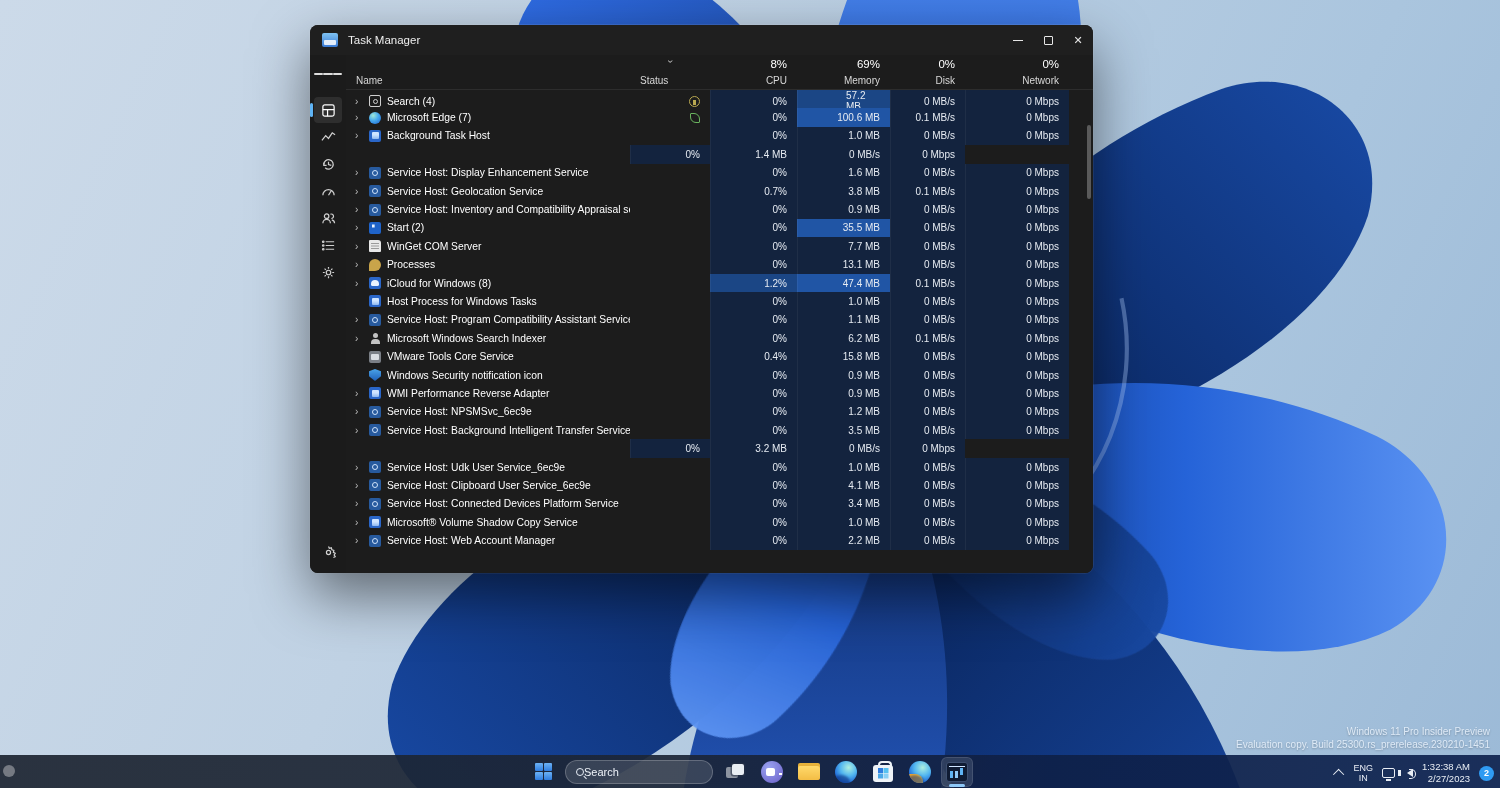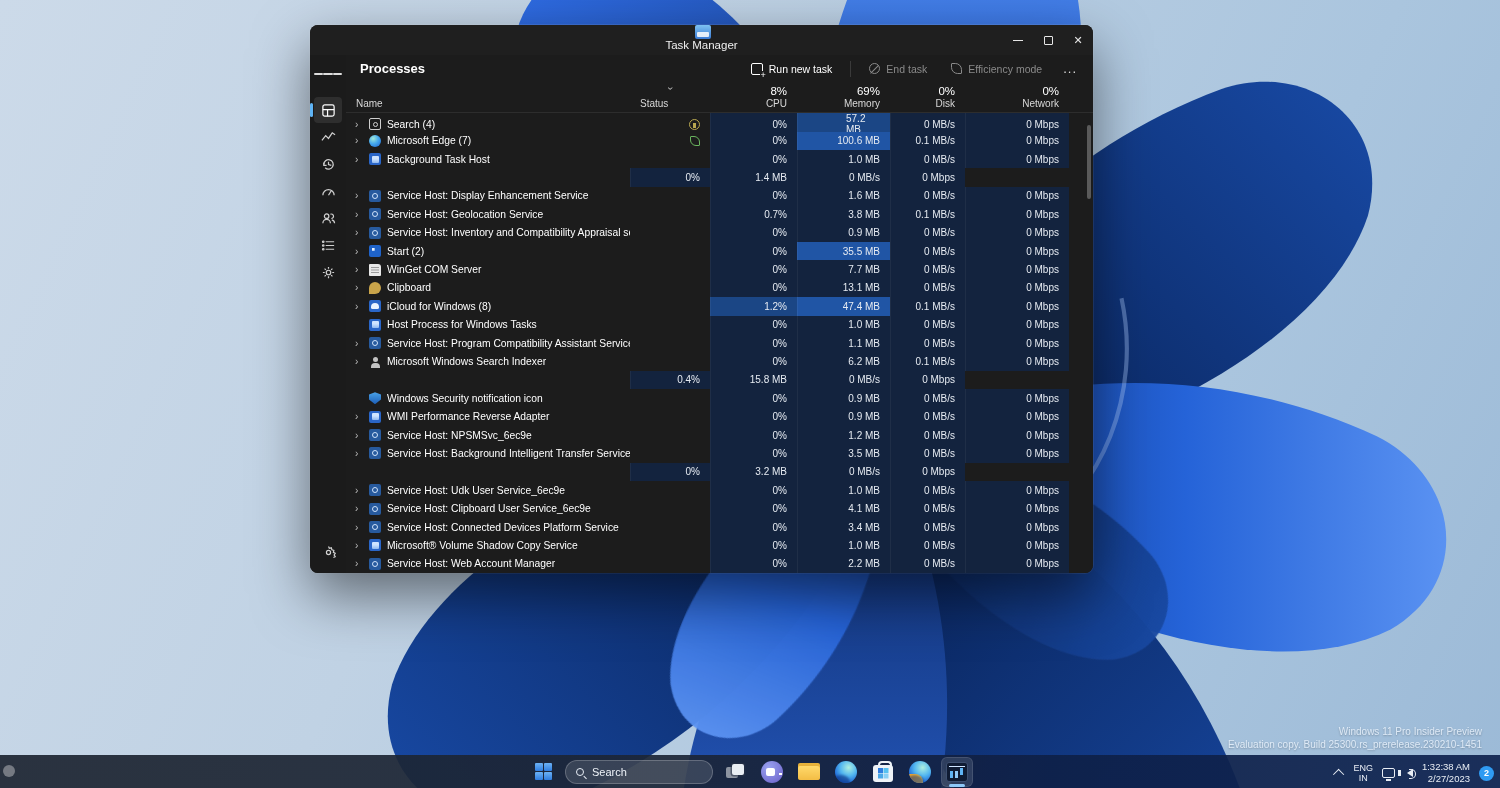--- a/index.html
+++ b/index.html
@@ -1,25 +1,25 @@
 <!DOCTYPE html>
 <html><head>
 <meta charset="utf-8">
 <style>
   * { margin:0; padding:0; box-sizing:border-box; }
   html,body { width:1500px; height:788px; overflow:hidden; font-family:"Liberation Sans", sans-serif; }
   .desktop { position:relative; width:1500px; height:788px; background:linear-gradient(115deg,#ccdae9 0%,#c0d2e4 35%,#aac5de 75%,#9cbad7 100%); overflow:hidden; }
   .wallpaper { position:absolute; inset:0; }
 
   
-  .watermark { position:absolute; right:18px; bottom:37px; text-align:right; font-size:10px; line-height:1.3; color:rgba(235,245,255,.85); text-shadow:0 1px 2px rgba(0,0,0,.25); }
+  .watermark { position:absolute; right:10px; bottom:37px; text-align:right; font-size:10px; line-height:1.3; color:rgba(235,245,255,.85); text-shadow:0 1px 2px rgba(0,0,0,.25); }
 
   
   .tm-window { position:absolute; left:310px; top:25px; width:783px; height:548px; background:#1c1c1c; border-radius:8px; overflow:hidden; box-shadow:0 22px 55px rgba(0,0,0,.5), 0 0 0 1px rgba(255,255,255,.09); color:#fff; }
-  .titlebar { position:relative; height:30px; background:#1f1f1f; display:flex; align-items:center;flex-direction:column; }
+  .titlebar { position:relative; height:30px; background:#1f1f1f; display:flex; align-items:center; }
   .app-icon { width:16px; height:14px; margin:0 10px 0 12px; border-radius:2px; background:linear-gradient(180deg,#7ec2f2 0%,#3a7ad4 100%); position:relative; }
   .app-icon::after { content:""; position:absolute; left:2px; right:2px; bottom:2px; height:5px; background:rgba(255,255,255,.85); border-radius:1px; }
   .tm-title { font-size:11.5px; color:#eee; }
   .tb-search { position:absolute; left:247px; top:4px; width:288px; height:22px; background:#2a2a2a; border:1px solid #3c3c3c; border-radius:4px; display:flex; align-items:center; padding:0 8px; gap:7px; }
   .mag { width:8px; height:8px; border:1.4px solid #9b9b9b; border-radius:50%; position:relative; flex:0 0 auto; }
   .mag::after { content:""; position:absolute; width:4px; height:1.4px; background:#9b9b9b; transform:rotate(45deg); left:6px; top:8px; }
   .tb-search input { background:transparent; border:none; outline:none; color:#ddd; font-size:10.5px; width:100%; font-family:"Liberation Sans",sans-serif; }
   .tb-search input::placeholder { color:#9d9d9d; }
   .win-controls { position:absolute; right:0; top:0; height:30px; display:flex; }
   .wc { width:30px; height:30px; display:flex; align-items:center; justify-content:center; font-size:11px; color:#e6e6e6; cursor:pointer; }
@@ -89,21 +89,21 @@
   .scroll-thumb { position:absolute; top:28px; width:4px; height:74px; border-radius:2px; background:#5a5a5a; cursor:pointer; }
 
   
   .taskbar { position:absolute; left:0; bottom:0; width:1500px; height:33px; background:linear-gradient(90deg,rgba(30,38,50,.93) 0%,rgba(28,38,56,.93) 45%,rgba(14,32,72,.93) 70%,rgba(16,36,80,.93) 100%); display:flex; align-items:center; }
   .tb-center { position:absolute; left:50%; transform:translateX(-50%); display:flex; align-items:center; gap:7px; height:33px; }
   .tb-app { width:30px; height:28px; display:flex; align-items:center; justify-content:center; border-radius:5px; position:relative; cursor:pointer; }
   .tb-app.active { background:rgba(255,255,255,.12); box-shadow:0 0 0 1px rgba(255,255,255,.22); }
   .tb-app.active::after { content:""; position:absolute; bottom:-1px; left:50%; transform:translateX(-50%); width:16px; height:2.5px; border-radius:2px; background:#8ec8f8; }
   .start-logo { width:17px; height:17px; display:grid; grid-template-columns:8px 8px; grid-template-rows:8px 8px; gap:1px; }
   .start-logo span { background:linear-gradient(180deg,#6cb2f5,#2f7de0); border-radius:1px; }
-  .search-pill { height:24px; width:148px; border-radius:12px; background:rgba(255,255,255,.13); border:1px solid rgba(255,255,255,.22); display:flex; align-items:center; gap:8px; padding:0 10px; cursor:pointer; }
+  .search-pill { height:24px; width:148px; border-radius:12px; background:rgba(255,255,255,.13); border:1px solid rgba(255,255,255,.22); display:flex; align-items:center; padding:0 10px; cursor:pointer; }
   .search-pill .mag { border-color:#e8eef5; } .search-pill .mag::after{ background:#e8eef5; }
   .search-pill span { color:#eef3f8; font-size:11px; }
   .tv-ic { position:relative; width:18px; height:16px; }
   .tv-ic::before { content:""; position:absolute; left:0; top:3px; width:12px; height:11px; border-radius:2px; background:rgba(255,255,255,.5); }
   .tv-ic::after { content:""; position:absolute; right:0; top:0; width:12px; height:11px; border-radius:2px; background:#e9eef4; box-shadow:0 0 0 1.5px rgba(40,50,70,.6); }
   .chat-ic { width:22px; height:22px; border-radius:50%; background:radial-gradient(circle at 35% 30%,#9aa3f0,#6a5fc8); position:relative; }
   .chat-ic::after { content:""; position:absolute; left:5px; top:7px; width:9px; height:8px; border-radius:2px; background:#fff; box-shadow:10px 2px 0 -3px #fff; }
   .folder-ic { position:relative; width:22px; height:17px; }
   .folder-ic::before { content:""; position:absolute; inset:0; background:linear-gradient(180deg,#e8b33c,#d69e2d); border-radius:2px; }
   .folder-ic::after { content:""; position:absolute; left:0; top:3px; width:22px; height:14px; background:linear-gradient(180deg,#ffd96b,#f3bd45); border-radius:2px 3px 3px 3px; }
@@ -258,39 +258,20 @@
         <div class="sb-spacer"></div>
         <div class="sb-item sb-settings">
           <svg viewBox="0 0 16 16">
               <circle cx="8" cy="8" r="2.2"></circle>
               <path d="M8,1.5 l.9,2 2.1-.5 .6,2.1 2.1,.6 -.5,2.1 2,1 -1.2,1.8 1.2,1.8 -2,.9"></path>
             </svg>
         </div>
       </div>
 
       <div class="main">
-        <div class="cmdbar">
-          <div class="page-title">Processes</div>
-          <div class="cmd-right">
-            <div class="cmd-btn">
-              <span class="ic-grid"></span>
-              <span>Run new task</span>
-            </div>
-            <div class="cmd-sep"></div>
-            <div class="cmd-btn disabled">
-              <span class="ic-slash"></span>
-              <span>End task</span>
-            </div>
-            <div class="cmd-btn disabled">
-              <span class="ic-leaf"></span>
-              <span>Efficiency mode</span>
-            </div>
-            <div class="dots">...</div>
-          </div>
-        </div>
 
         <div class="thead grid-cols">
           <div class="th">
               <span>Name</span>
             </div>
           <div class="th">
             <span class="chev-down">›</span>
             <span>Status</span>
           </div>
           <div class="th num">
@@ -439,21 +420,21 @@
     <div class="heat c-cpu">0%</div>
     <div class="heat c-memory">7.7 MB</div>
     <div class="heat c-disk">0 MB/s</div>
     <div class="heat c-network">0 Mbps</div>
   </div>
 
   <div class="row grid-cols">
     <div class="cell-name">
       <span class="chev">›</span>
       <span class="pi pi-ear"></span>
-      <span class="pname">Clipboard</span>
+      <span class="pname">Processes</span>
     </div>
     <div class="cell-status">
       
     </div>
     <div class="heat c-cpu">0%</div>
     <div class="heat c-memory">13.1 MB</div>
     <div class="heat c-disk">0 MB/s</div>
     <div class="heat c-network">0 Mbps</div>
   </div>
 
@@ -511,20 +492,25 @@
     <div class="cell-status">
       
     </div>
     <div class="heat c-cpu">0%</div>
     <div class="heat c-memory">6.2 MB</div>
     <div class="heat c-disk">0.1 MB/s</div>
     <div class="heat c-network">0 Mbps</div>
   </div>
 
   <div class="row grid-cols">
+    <div class="cell-name">
+      <span class="chev" style="visibility: hidden;">›</span>
+      <span class="pi pi-vmware"></span>
+      <span class="pname">VMware Tools Core Service</span>
+    </div>
     <div class="cell-status">
       
     </div>
     <div class="heat c-cpu">0.4%</div>
     <div class="heat c-memory">15.8 MB</div>
     <div class="heat c-disk">0 MB/s</div>
     <div class="heat c-network">0 Mbps</div>
   </div>
 
   <div class="row grid-cols">

